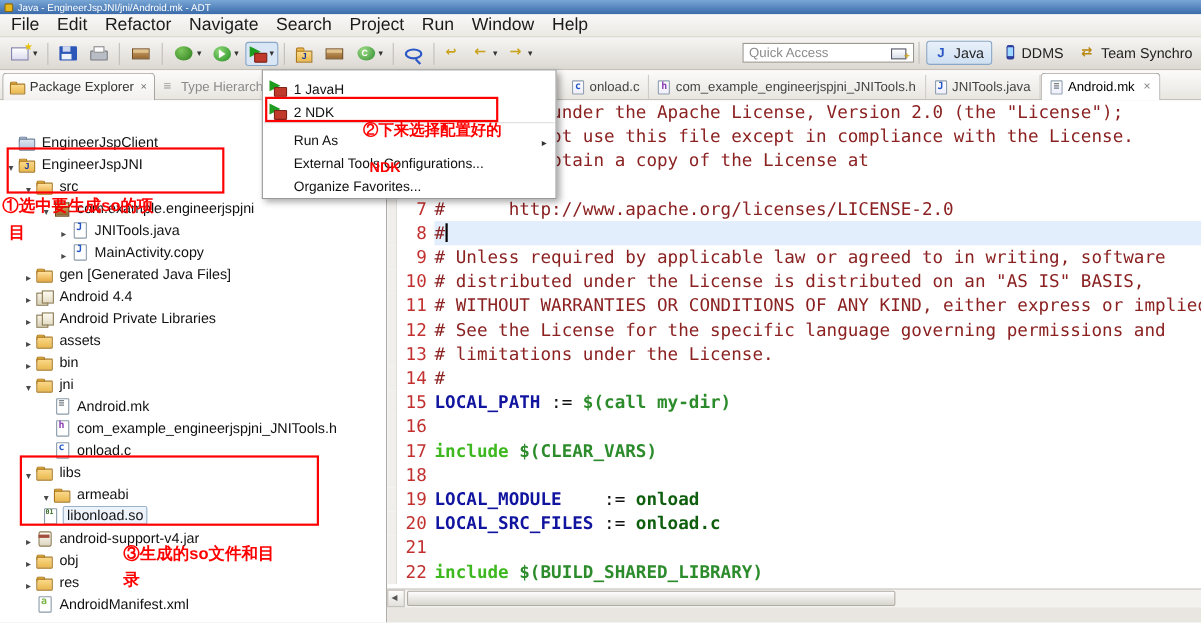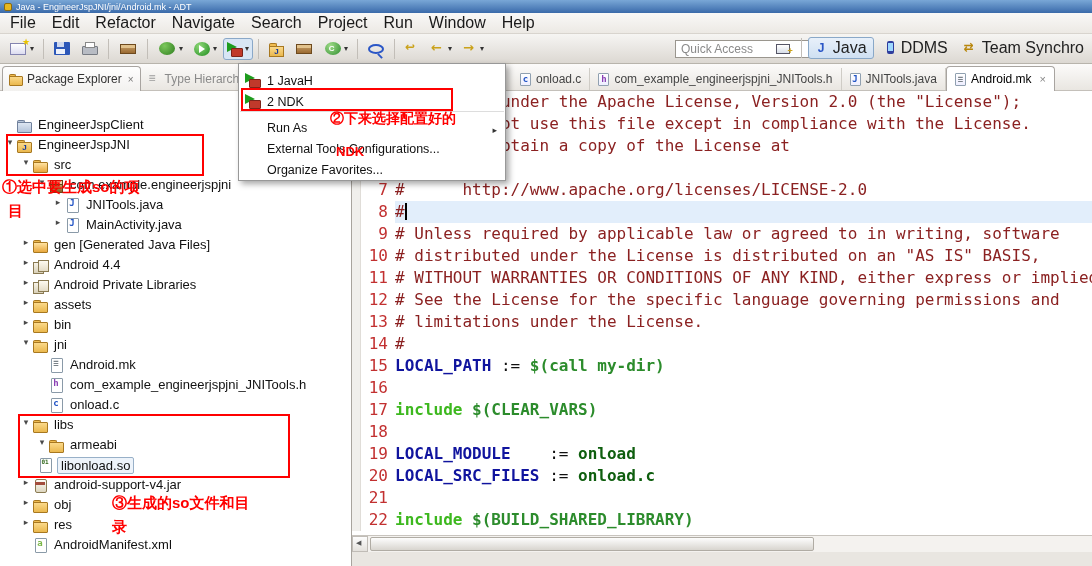--- a/index.html
+++ b/index.html
@@ -20,21 +20,21 @@
   #toolbar-left{display:flex;align-items:center;height:100%}
   .tbtn{height:22px;display:flex;align-items:center;padding:0 3px;border:1px solid transparent;border-radius:3px;margin:0 1px}
   .tbtn.pressed{border-color:#8aa8c8;background:#d8e6f5}
   .tbtn .dd{font-size:8px;color:#333;margin-left:2px}
   .tsep{width:1px;height:20px;background:#c2beb8;margin:0 4px;flex:0 0 1px}
   #qa{position:absolute;left:675px;top:5px}
   #qa input{width:156px;height:18px;border:1px solid #9a968e;font:12px "Liberation Sans",sans-serif;color:#555;padding:0 5px;background:#fff}
   #qa input::placeholder{color:#8a8a8a}
   #persp{position:absolute;right:0;top:3px;display:flex;align-items:center;gap:2px;padding-right:1px}
   #persp-items{display:flex;gap:2px}
-  .persp{display:flex;align-items:center;gap:4px;height:22px;padding:0 6px;border:1px solid transparent;border-radius:3px;font-size:16px;color:#222;white-space:nowrap}
+  .persp{display:flex;align-items:center;gap:4px;height:22px;padding:0 6px;border:1px solid transparent;border-radius:3px;font-size:13px;color:#222;white-space:nowrap}
   .persp.active{background:linear-gradient(#e8f0fa,#cfe0f2);border-color:#89a8c8}
 
   
   .ic{width:16px;height:16px;position:relative;display:inline-block;flex:0 0 16px}
   .ic-new{background:linear-gradient(#ffffff,#dcdcf0);border:1px solid #8484b0;width:12px;height:12px;margin:2px}
   .ic-new::after{content:"★";position:absolute;right:-5px;top:-7px;color:#e8c200;font-size:9px}
   .ic-save{background:#2c57b8;width:13px;height:13px;margin:1px;border-radius:1px}
   .ic-save::before{content:"";position:absolute;left:3px;top:0;width:7px;height:5px;background:#cfd8ee}
   .ic-save::after{content:"";position:absolute;left:2px;bottom:1px;width:9px;height:5px;background:#eef2fa}
   .ic-print{background:#b8bcc4;width:14px;height:9px;margin:5px 1px 2px;border:1px solid #787c84;border-radius:1px}
@@ -70,21 +70,21 @@
   .vtab{height:22px;display:flex;align-items:center;gap:4px;padding:0 6px;font-size:12px;color:#333;white-space:nowrap}
   .vtab.active{background:linear-gradient(#fefefe,#f2f1ef);border:1px solid #a8a4a0;border-bottom:none;border-radius:4px 4px 0 0;height:25px;margin-bottom:-1px}
   .vtab.inactive{color:#8a8a8a}
   .vclose{font-size:10px;color:#777;margin-left:2px}
   .vic{width:14px;height:14px;position:relative;display:inline-block;flex:0 0 14px}
   .vic-pe::before{content:"";position:absolute;left:0;top:2px;width:5px;height:3px;background:#f0bc50;border:1px solid #a87820;border-bottom:none;border-radius:2px 2px 0 0}
   .vic-pe::after{content:"";position:absolute;left:0;top:4px;width:12px;height:8px;background:linear-gradient(#fbd98a,#eab84e);border:1px solid #a87820;border-radius:1px}
   .vic-th::after{content:"≡";position:absolute;left:2px;top:-1px;color:#9a9a9a;font-size:12px}
 
   #tree{flex:1;overflow:hidden;padding-top:26px;font-size:13px;color:#111}
-  .trow{height:20px;display:flex;align-items:flex-start;white-space:nowrap}
+  .trow{height:20px;display:flex;align-items:flex-end;white-space:nowrap}
   .arrow{width:12px;flex:0 0 12px;text-align:center;color:#4a4a4a;font-size:9px}
   .tlabel{padding:0 2px}
   .fbox{border:1px solid #98b0c8;background:#edf3fa;border-radius:2px;padding:0 3px}
 
   
   .tic{width:17px;height:16px;position:relative;flex:0 0 17px;margin-right:3px}
   .tic-folder::before,.tic-srcfolder::before,.tic-jproject::before{content:"";position:absolute;left:1px;top:3px;width:6px;height:4px;border:1px solid #a87820;border-bottom:none;border-radius:2px 2px 0 0;background:#f0bc50}
   .tic-folder::after,.tic-srcfolder::after{content:"";position:absolute;left:1px;top:5px;width:13px;height:9px;border:1px solid #a87820;border-radius:1px;background:linear-gradient(#fbd98a,#eab84e)}
   .tic-srcfolder::after{background:linear-gradient(#ffe2a0,#e8a83e)}
   .tic-jproject::after{content:"J";position:absolute;left:1px;top:5px;width:13px;height:9px;border:1px solid #a87820;border-radius:1px;background:linear-gradient(#fbd98a,#eab84e);font:bold 8px "Liberation Sans",sans-serif;color:#15389e;text-align:center;line-height:9px}
@@ -296,21 +296,21 @@
           <span class="tlabel">com.example.engineerjspjni</span>
         </div>
         <div class="trow" style="padding-left: 52px;">
           <span class="arrow">▸</span>
           <span class="tic tic-jfile"></span>
           <span class="tlabel">JNITools.java</span>
         </div>
         <div class="trow" style="padding-left: 52px;">
           <span class="arrow">▸</span>
           <span class="tic tic-jfile"></span>
-          <span class="tlabel">MainActivity.java</span>
+          <span class="tlabel">MainActivity.copy</span>
         </div>
         <div class="trow" style="padding-left: 20px;">
           <span class="arrow">▸</span>
           <span class="tic tic-srcfolder"></span>
           <span class="tlabel">gen [Generated Java Files]</span>
         </div>
         <div class="trow" style="padding-left: 20px;">
           <span class="arrow">▸</span>
           <span class="tic tic-lib"></span>
           <span class="tlabel">Android 4.4</span>

